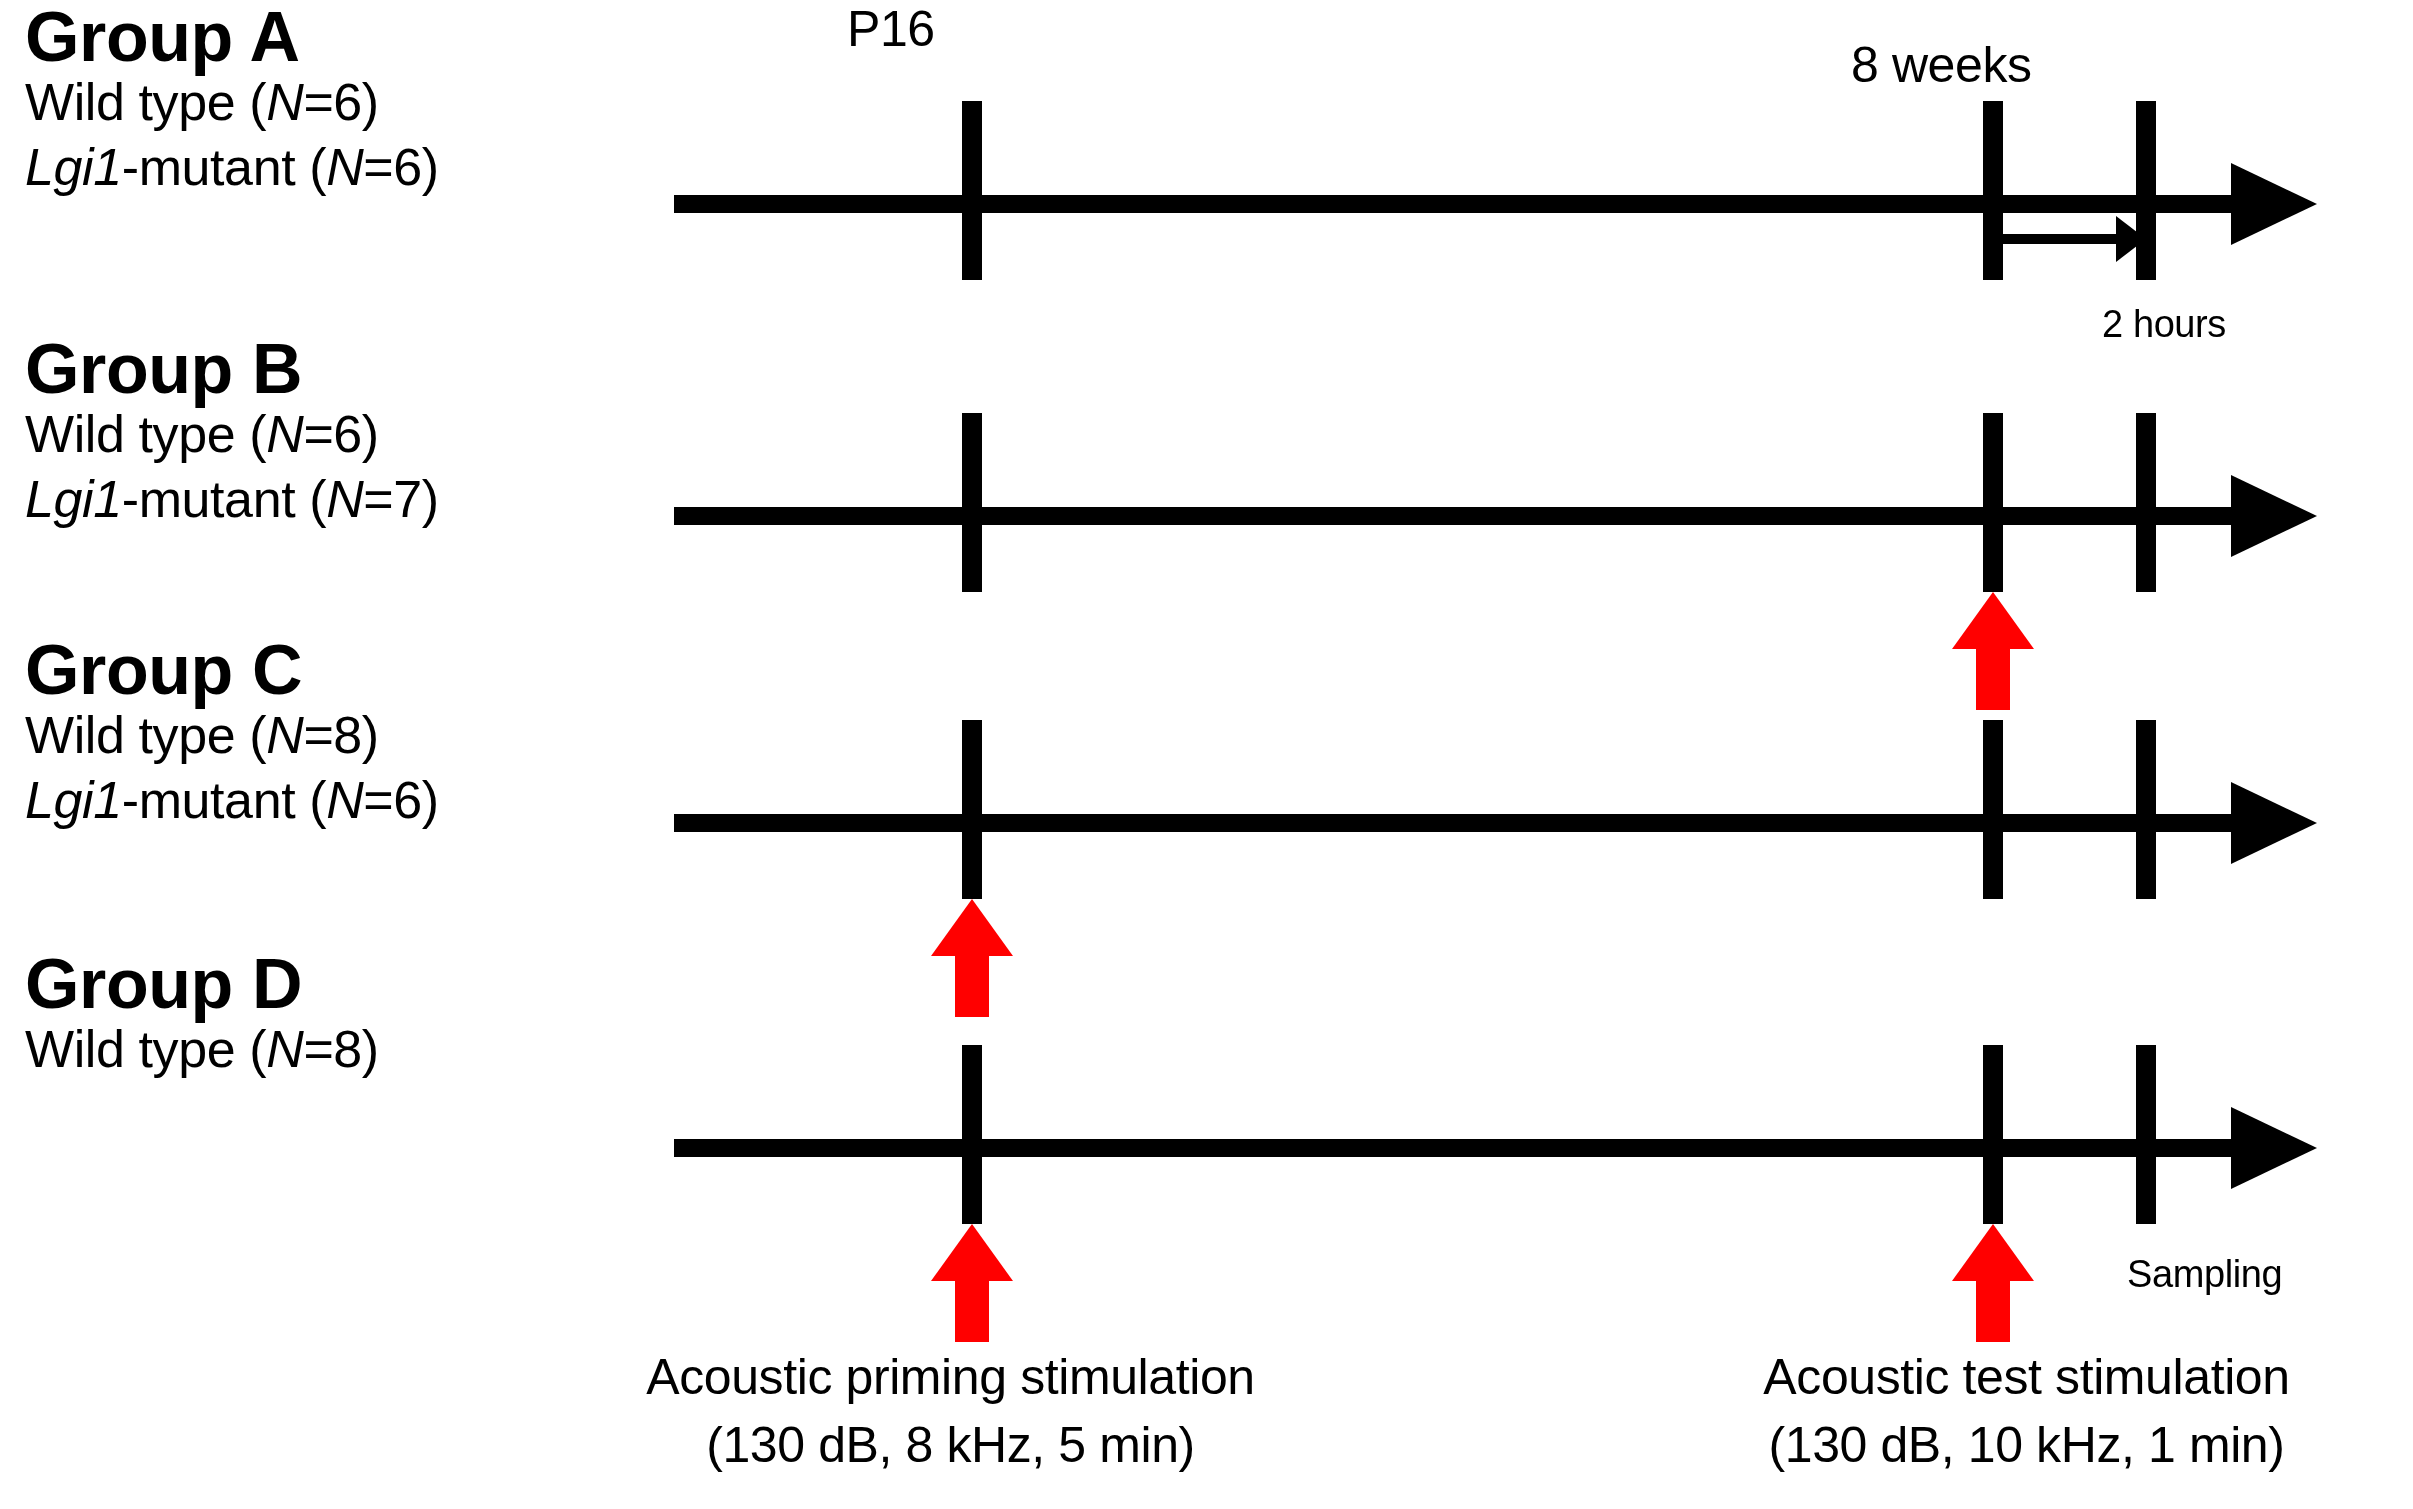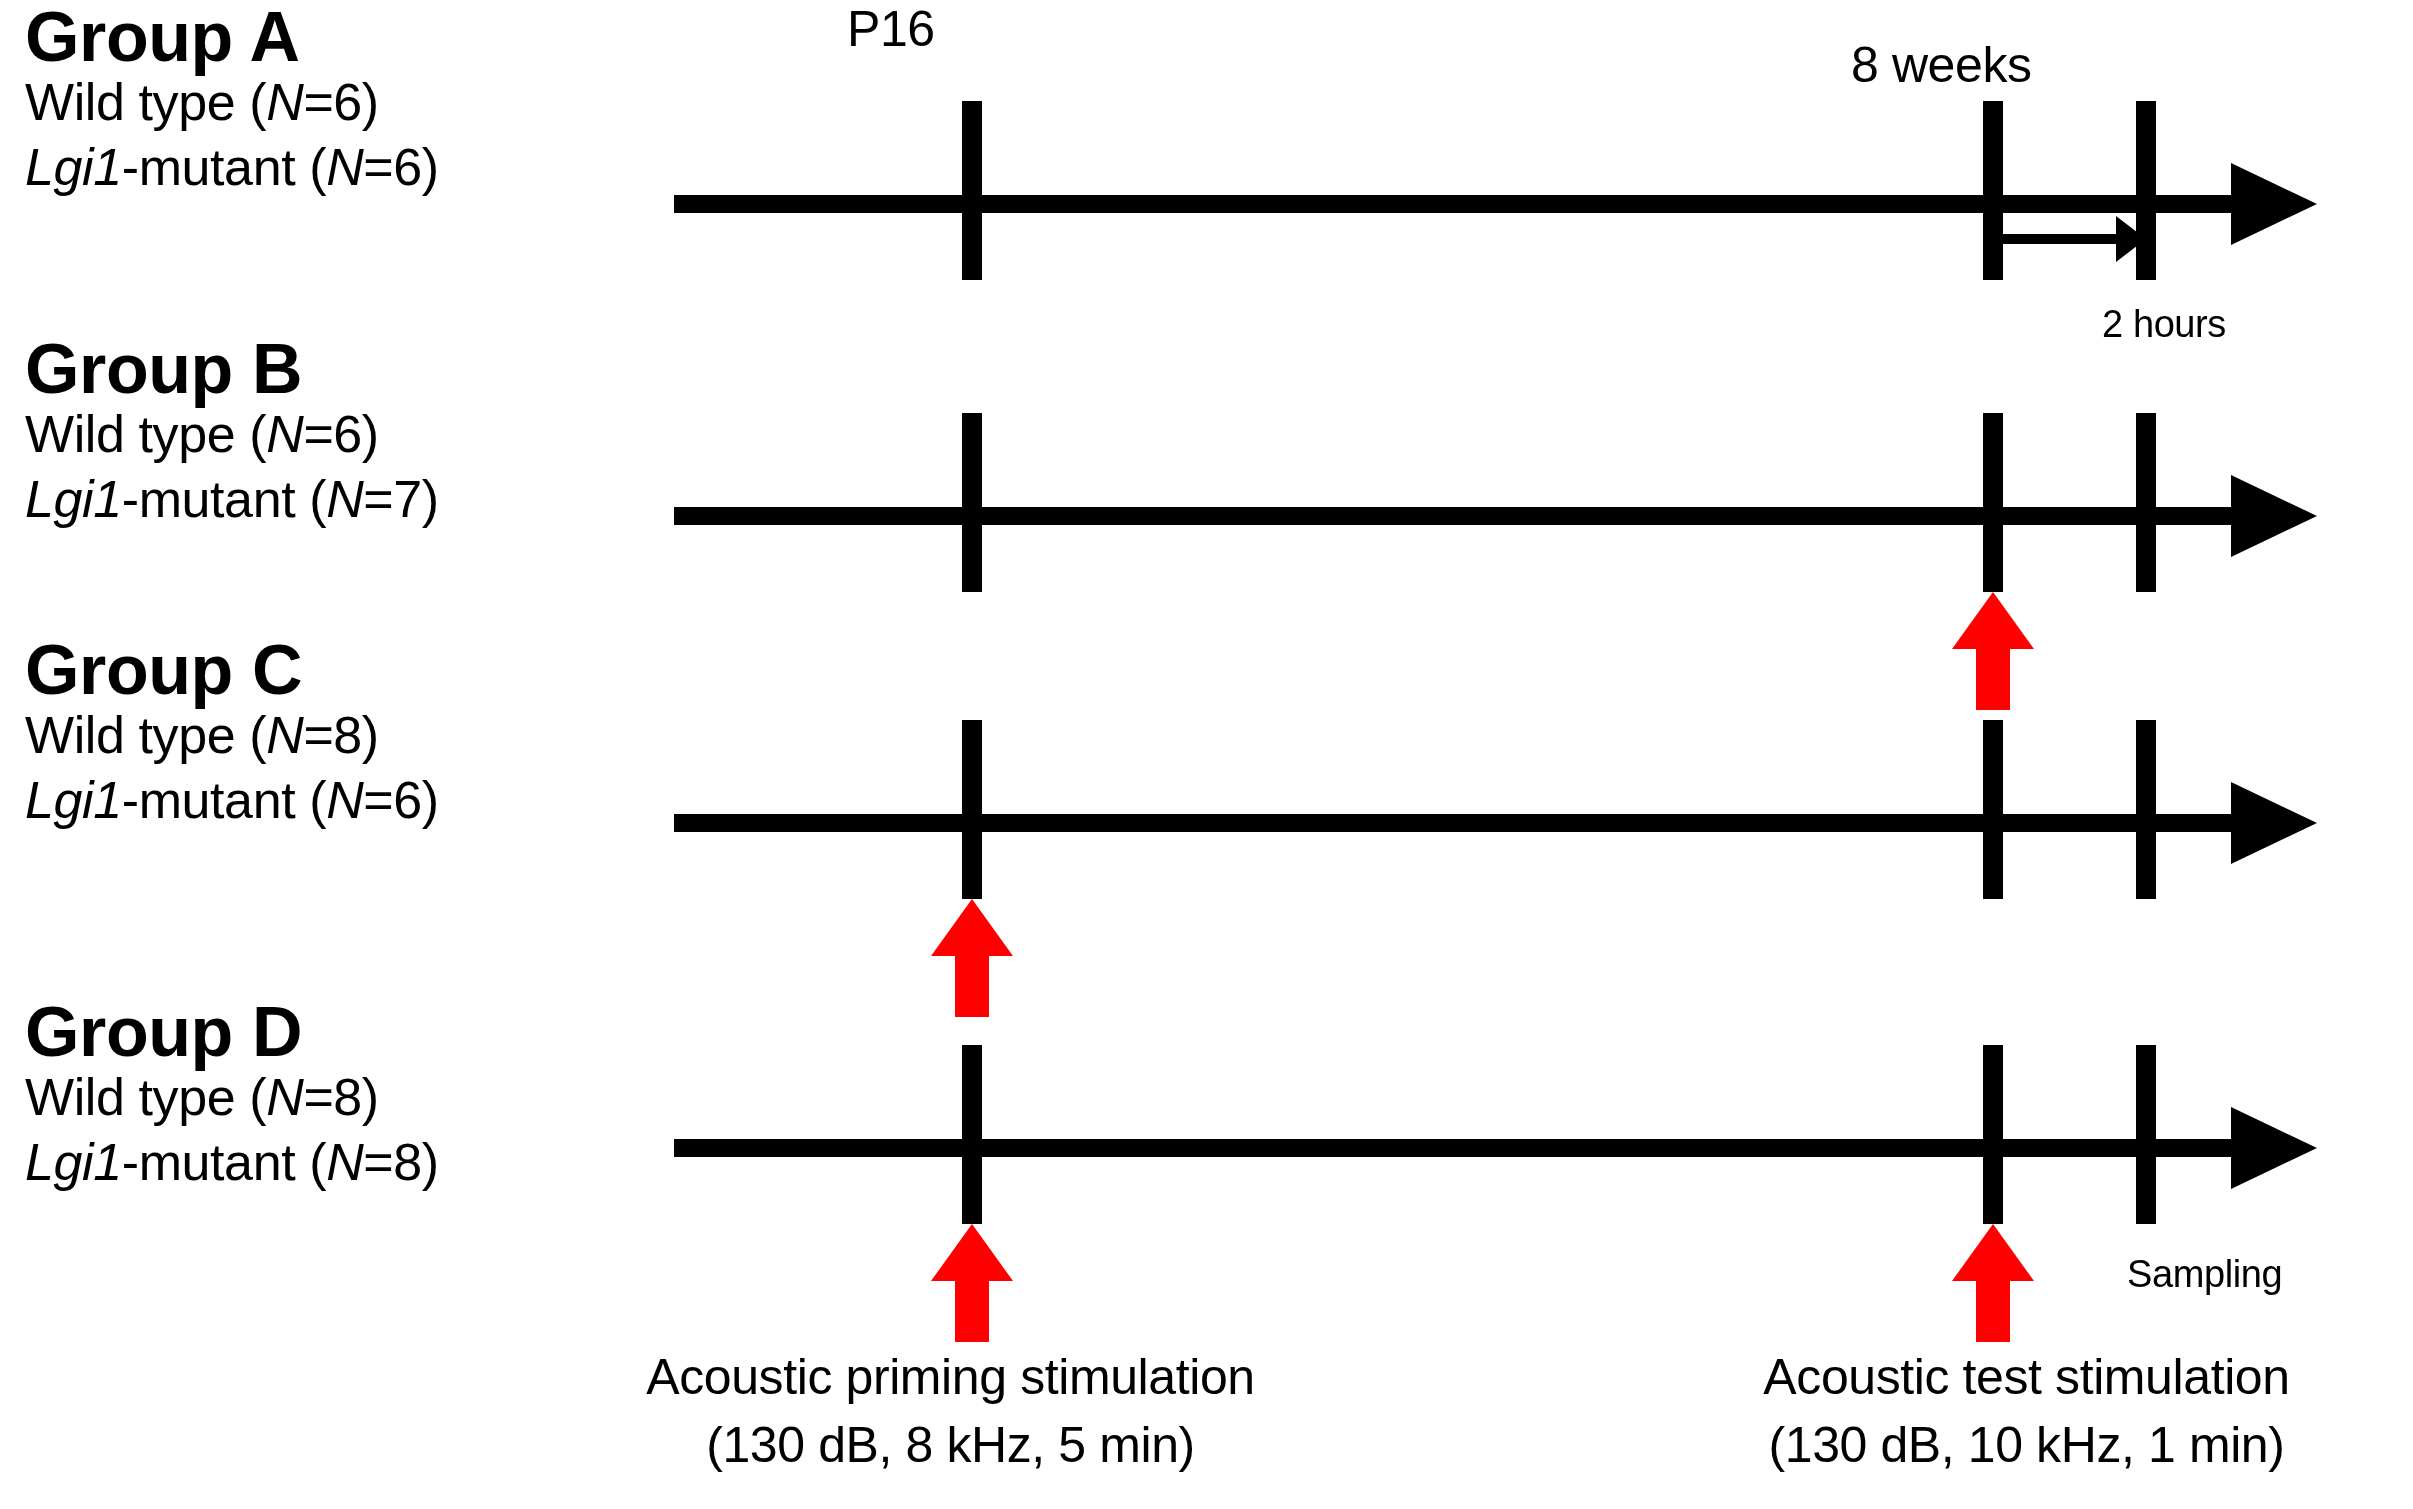--- a/index.html
+++ b/index.html
@@ -131,24 +131,23 @@
     <div class="tick" style="left:962px;top:-94px;height:179px;"></div>
     <div class="tick" style="left:1983px;top:-94px;height:179px;"></div>
     <div class="tick" style="left:2136px;top:-94px;height:179px;"></div>
 
     <div class="red-arrow" style="left:931px;top:85px;width:82px;height:118px;">
       <div class="head" style="left:0;top:0;"></div>
       <div class="shaft" style="left:24px;top:56px;width:34px;height:62px;"></div>
     </div>
   </div>
 
-  <div class="grp-block" style="top:952px;margin-top:48px;">
+  <div class="grp-block" style="top:952px;">
     <div class="grp-title">Group D</div>
     <div class="grp-line"><span>Wild type (</span><span class="it">N</span><span>=8)</span></div>
-    <div class="grp-line"><span class="it">Lgi1</span><span>-mutant (</span><span class="it">N</span><span>=8)</span></div>
   </div>
 
   <div class="row" style="top:1139px;">
     <div class="axis" style="left:674px;top:0;width:1605px;"></div>
     <div class="axis-head" style="left:2231px;top:-32px;
          border-top:41px solid transparent;border-bottom:41px solid transparent;border-left:86px solid #000;"></div>
     <div class="tick" style="left:962px;top:-94px;height:179px;"></div>
     <div class="tick" style="left:1983px;top:-94px;height:179px;"></div>
     <div class="tick" style="left:2136px;top:-94px;height:179px;"></div>
 

